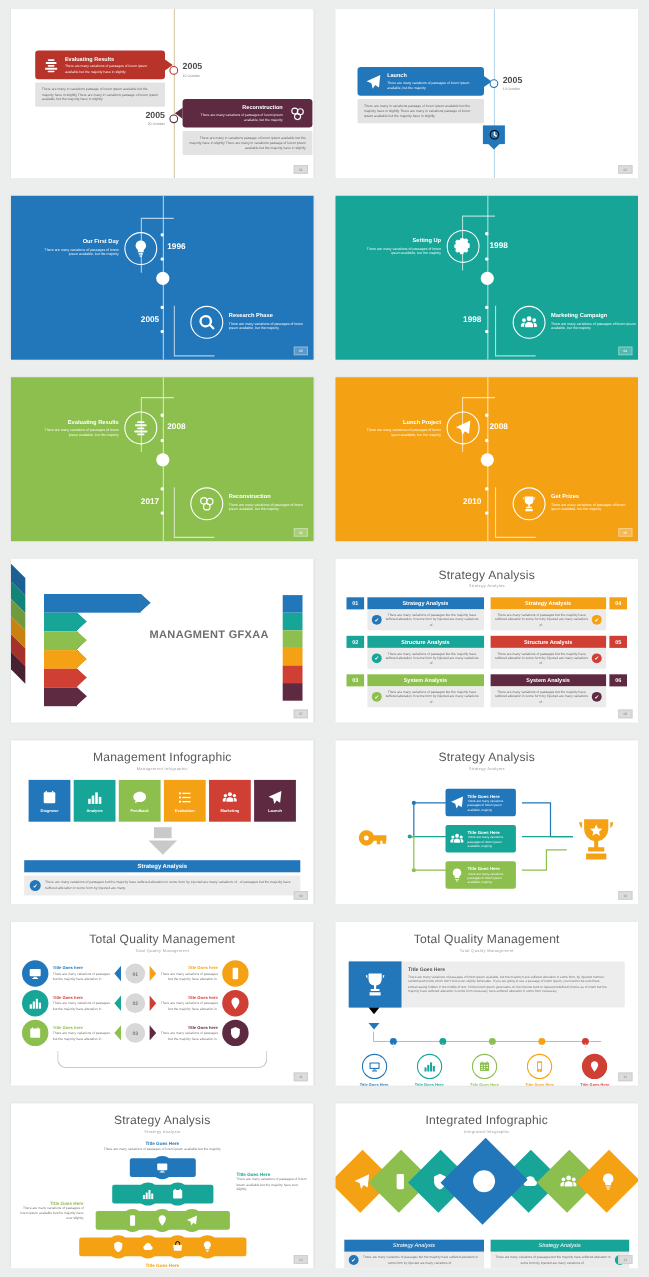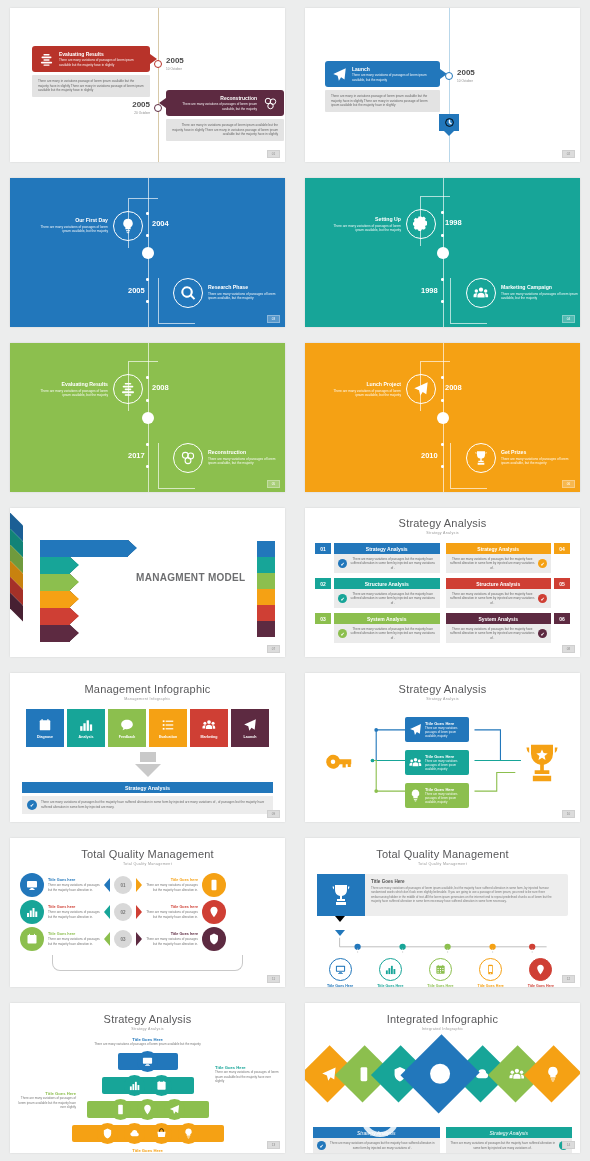--- a/index.html
+++ b/index.html
@@ -365,21 +365,21 @@
       <div class="sdot" style="top:122px"></div>
       <div class="ico" style="left:103px;top:33px">
             <svg viewBox="0 0 24 24">
               <use href="#i-bulb"></use>
             </svg>
           </div>
       <div class="lbl" style="left:22px;top:39px;width:76px;text-align:right">
         <div class="t">Our First Day</div>
         <div class="p">There are many variations of passages of lorem ipsum available, but the majority</div>
       </div>
-      <div class="year" style="left:142px;top:41px">2004</div>
+      <div class="year" style="left:142px;top:41px">1996</div>
       <div class="ico" style="left:163px;top:100px">
             <svg viewBox="0 0 24 24">
               <use href="#i-search"></use>
             </svg>
           </div>
       <div class="lbl" style="left:198px;top:106px;width:76px">
         <div class="t">Research Phase</div>
         <div class="p">There are many variations of passages of lorem ipsum available, but the majority</div>
       </div>
       <div class="year" style="left:118px;top:108px">2005</div>
@@ -509,21 +509,21 @@
       <div style="position:absolute;left:60px;top:49px;width:0;height:0;border-top:8.5px solid transparent;border-bottom:8.5px solid transparent;border-left:9px solid #17a598"></div>
       <div class="mmbar" style="left:30px;top:66px;width:30px;background:#8cbf4e"></div>
       <div style="position:absolute;left:60px;top:66px;width:0;height:0;border-top:8.5px solid transparent;border-bottom:8.5px solid transparent;border-left:9px solid #8cbf4e"></div>
       <div class="mmbar" style="left:30px;top:83px;width:30px;background:#f5a114"></div>
       <div style="position:absolute;left:60px;top:83px;width:0;height:0;border-top:8.5px solid transparent;border-bottom:8.5px solid transparent;border-left:9px solid #f5a114"></div>
       <div class="mmbar" style="left:30px;top:100px;width:30px;background:#cf3f34"></div>
       <div style="position:absolute;left:60px;top:100px;width:0;height:0;border-top:8.5px solid transparent;border-bottom:8.5px solid transparent;border-left:9px solid #cf3f34"></div>
       <div class="mmbar" style="left:30px;top:117px;width:30px;background:#5d2a41"></div>
       <div style="position:absolute;left:60px;top:117px;width:0;height:0;border-top:8.5px solid transparent;border-bottom:8.5px solid transparent;border-left:9px solid #5d2a41"></div>
 
-      <div class="mm-txt">MANAGMENT MODEL</div>
+      <div class="mm-txt">MANAGMENT GFXAA</div>
 
       <div class="mmstack">
         <div style="background:#2277bb"></div>
         <div style="background:#17a598"></div>
         <div style="background:#8cbf4e"></div>
         <div style="background:#f5a114"></div>
         <div style="background:#cf3f34"></div>
         <div style="background:#5d2a41"></div>
       </div>
       <div class="pgbadge">07</div>
@@ -1008,22 +1008,18 @@
           </div>
         </div>
         <div style="flex:1">
           <div class="ii-bar" style="background:#17a598">Strategy Analysis</div>
           <div class="ii-note">
             <p>There are many variations of passages but the majority have  suffered alteration  in some form by injected  are many variations of .</p>
             <div class="sa-check" style="background:#17a598">✔</div>
           </div>
         </div>
       </div>
-      <div class="wm">
-        <div class="ring"></div>
-        <div class="txt">GFXAA.COM</div>
-      </div>
       <div class="pgbadge">14</div>
     </div>
   </div>
   </div>
 
 </div>
 
 </body></html>

